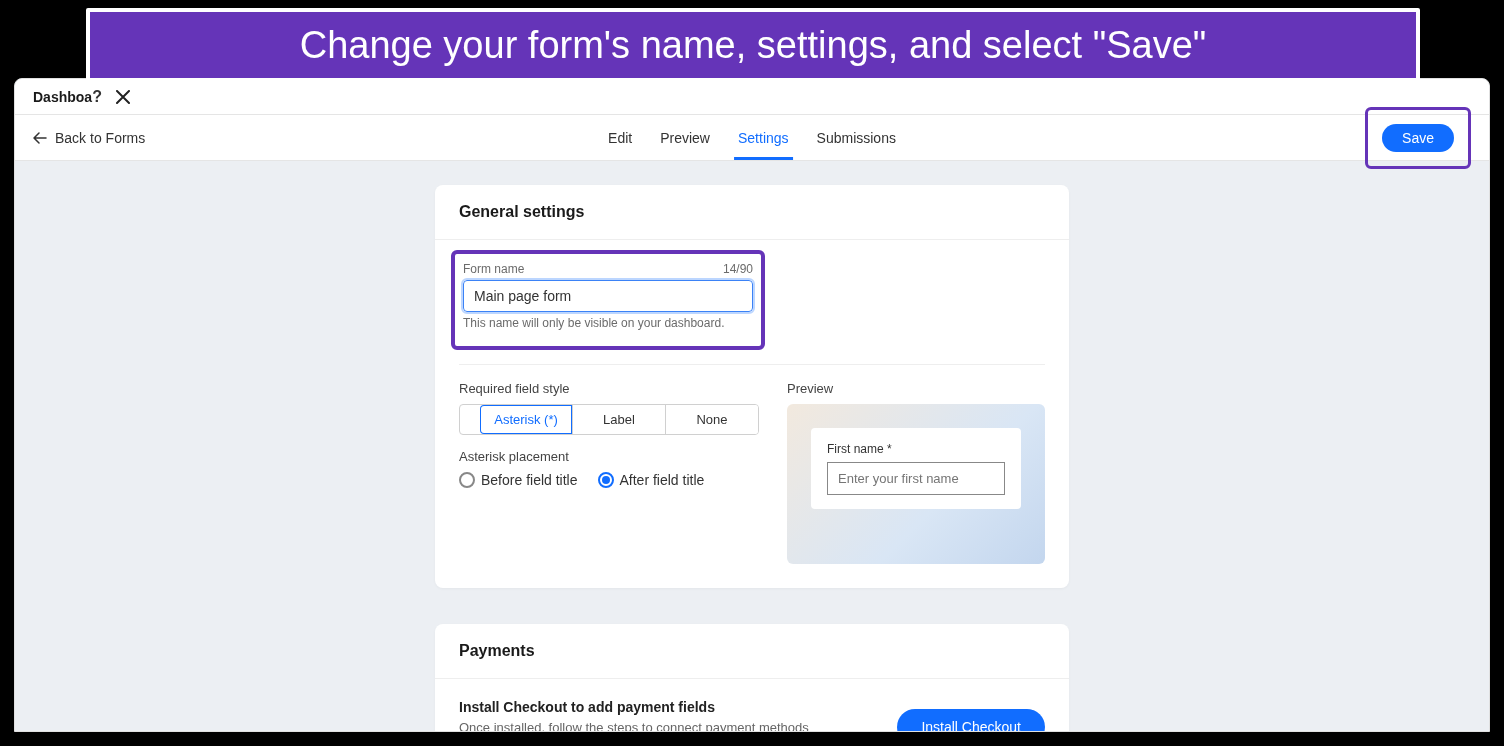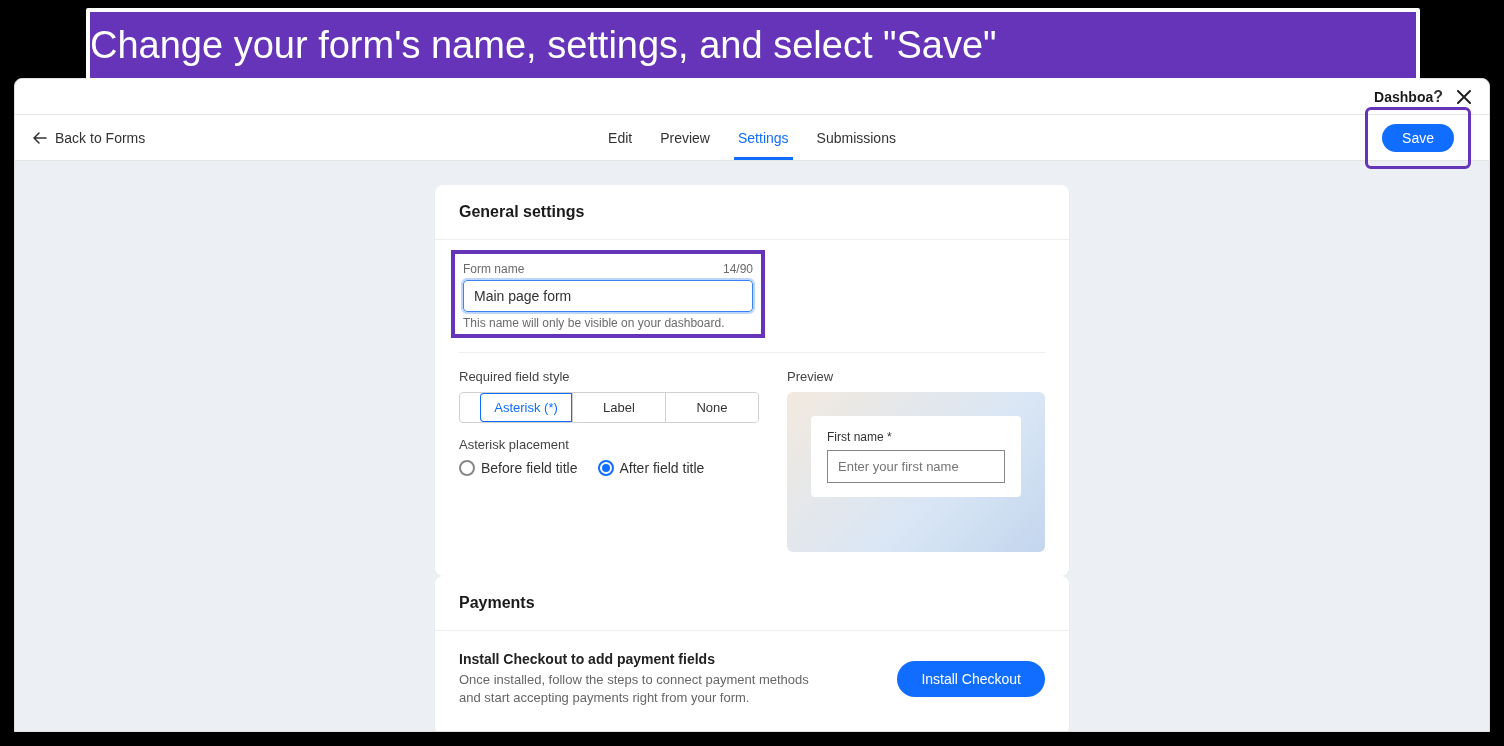--- a/index.html
+++ b/index.html
@@ -17,42 +17,42 @@
     left: 86px;
     width: 1334px;
     height: 74px;
     background: #6534b8;
     border: 4px solid #fff;
     color: #fff;
     font-size: 38px;
     font-weight: 500;
     display: flex;
     align-items: center;
-    justify-content: flex-start;
+    justify-content: center;
     z-index: 100;
     border-radius: 2px;
   }
   .window {
     position: absolute;
     top: 78px;
     left: 14px;
     width: 1476px;
     height: 654px;
     background: #eceff3;
     border-radius: 8px 8px 0 0;
     overflow: hidden;
     border: 1px solid #e0e0e0;
   }
   .titlebar {
     height: 36px;
     background: #fff;
     border-bottom: 1px solid #e5e5e5;
     display: flex;
     align-items: center;
-    justify-content: flex-end;
+    justify-content: flex-start;
     padding: 0 18px;
     font-size: 14px;
     font-weight: 600;
     color: #1a1a1a;
   }
   .titlebar-right { display: flex; align-items: center; gap: 14px; }
   .help-icon { font-size: 16px; font-weight: 700; color: #333; cursor: pointer; }
   .close-icon svg { display: block; }
   .toolbar {
     height: 46px;
@@ -116,20 +116,21 @@
     padding: 6px 20px;
     font-size: 14px;
     font-weight: 500;
     cursor: pointer;
   }
   .content {
     padding: 24px 0;
     display: flex;
     flex-direction: column;
     align-items: center;
+    gap: 36px;
     height: calc(100% - 82px);
     overflow-y: auto;
   }
   .card {
     width: 634px;
     background: #fff;
     border-radius: 8px;
     box-shadow: 0 1px 3px rgba(0,0,0,0.04);
   }
   .card-header {
@@ -137,22 +138,22 @@
     font-size: 16px;
     font-weight: 700;
     color: #1a1a1a;
     border-bottom: 1px solid #eee;
   }
   .card-body {
     padding: 14px 24px 24px 24px;
   }
   .formname-hl {
     border: 4px solid #6534b8;
-    border-radius: 0;
-    padding: 8px 8px 4px 8px;
+    border-radius: 6px;
+    padding: 8px 8px 16px 8px;
     margin: -4px -8px 14px -8px;
     width: 314px;
   }
   .field-label-row {
     display: flex;
     justify-content: space-between;
     font-size: 12px;
     color: #6b6b6b;
     margin-bottom: 4px;
   }

